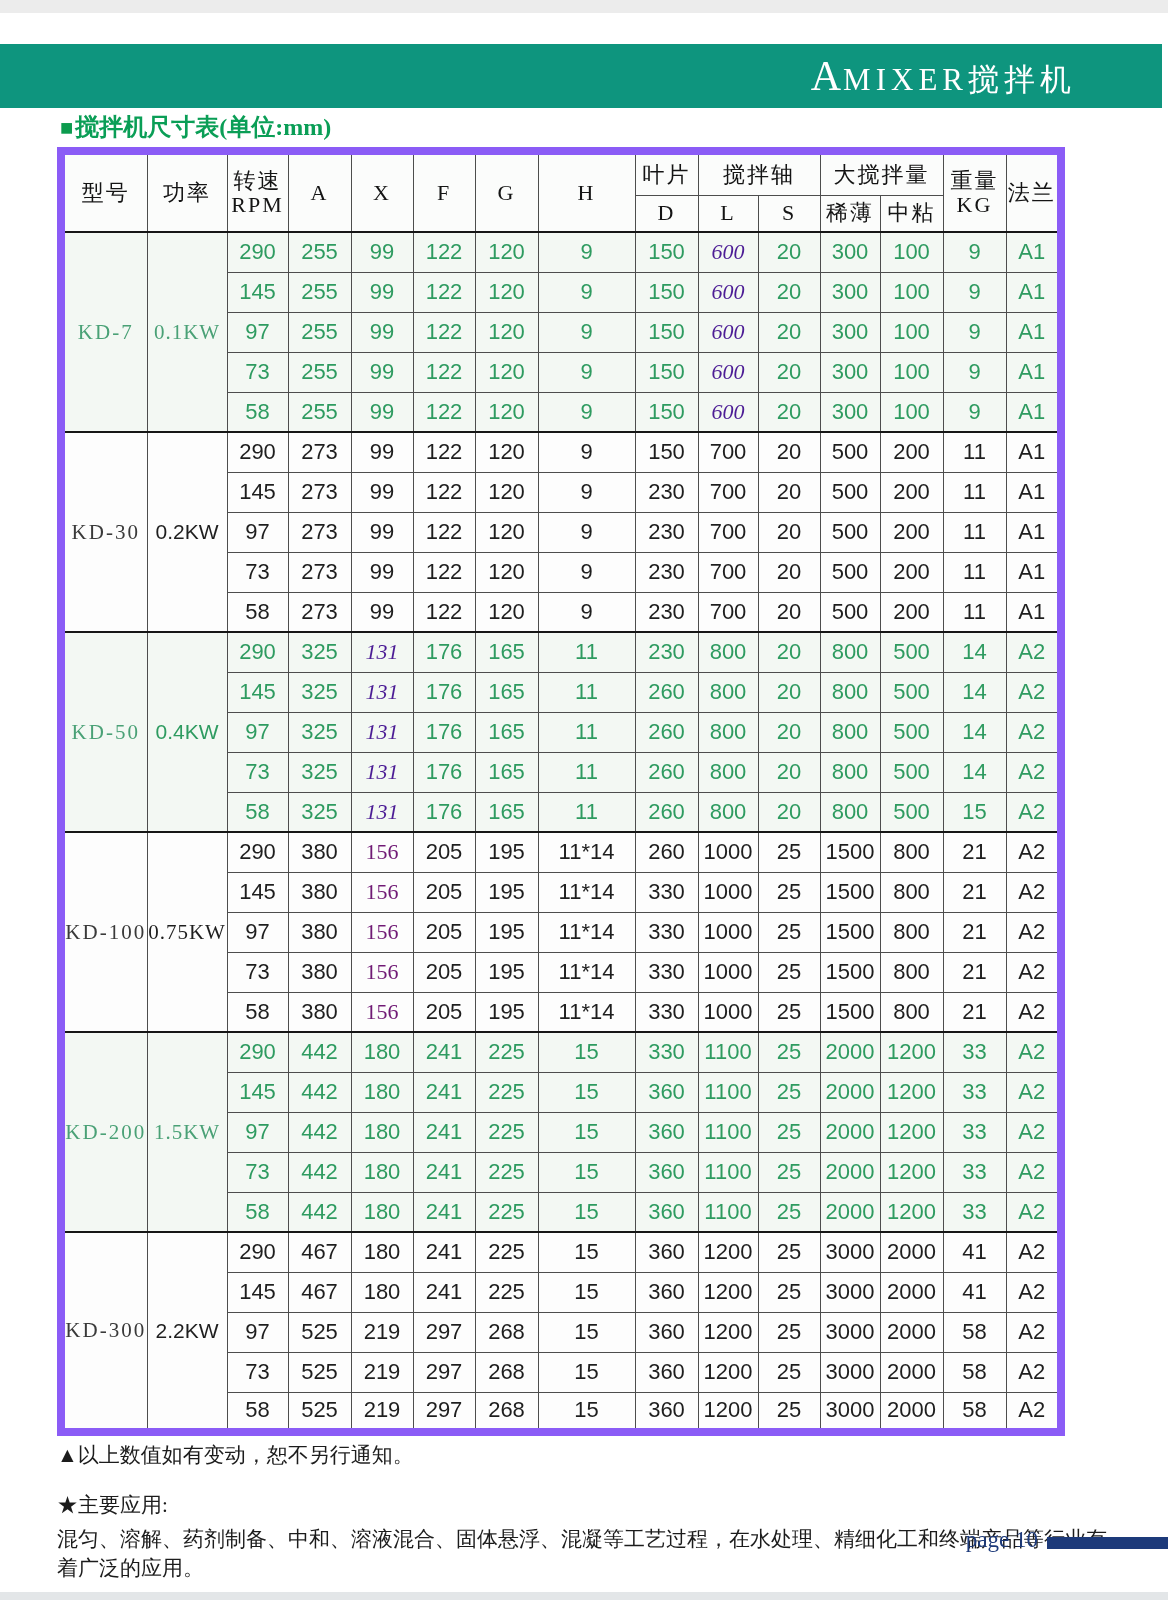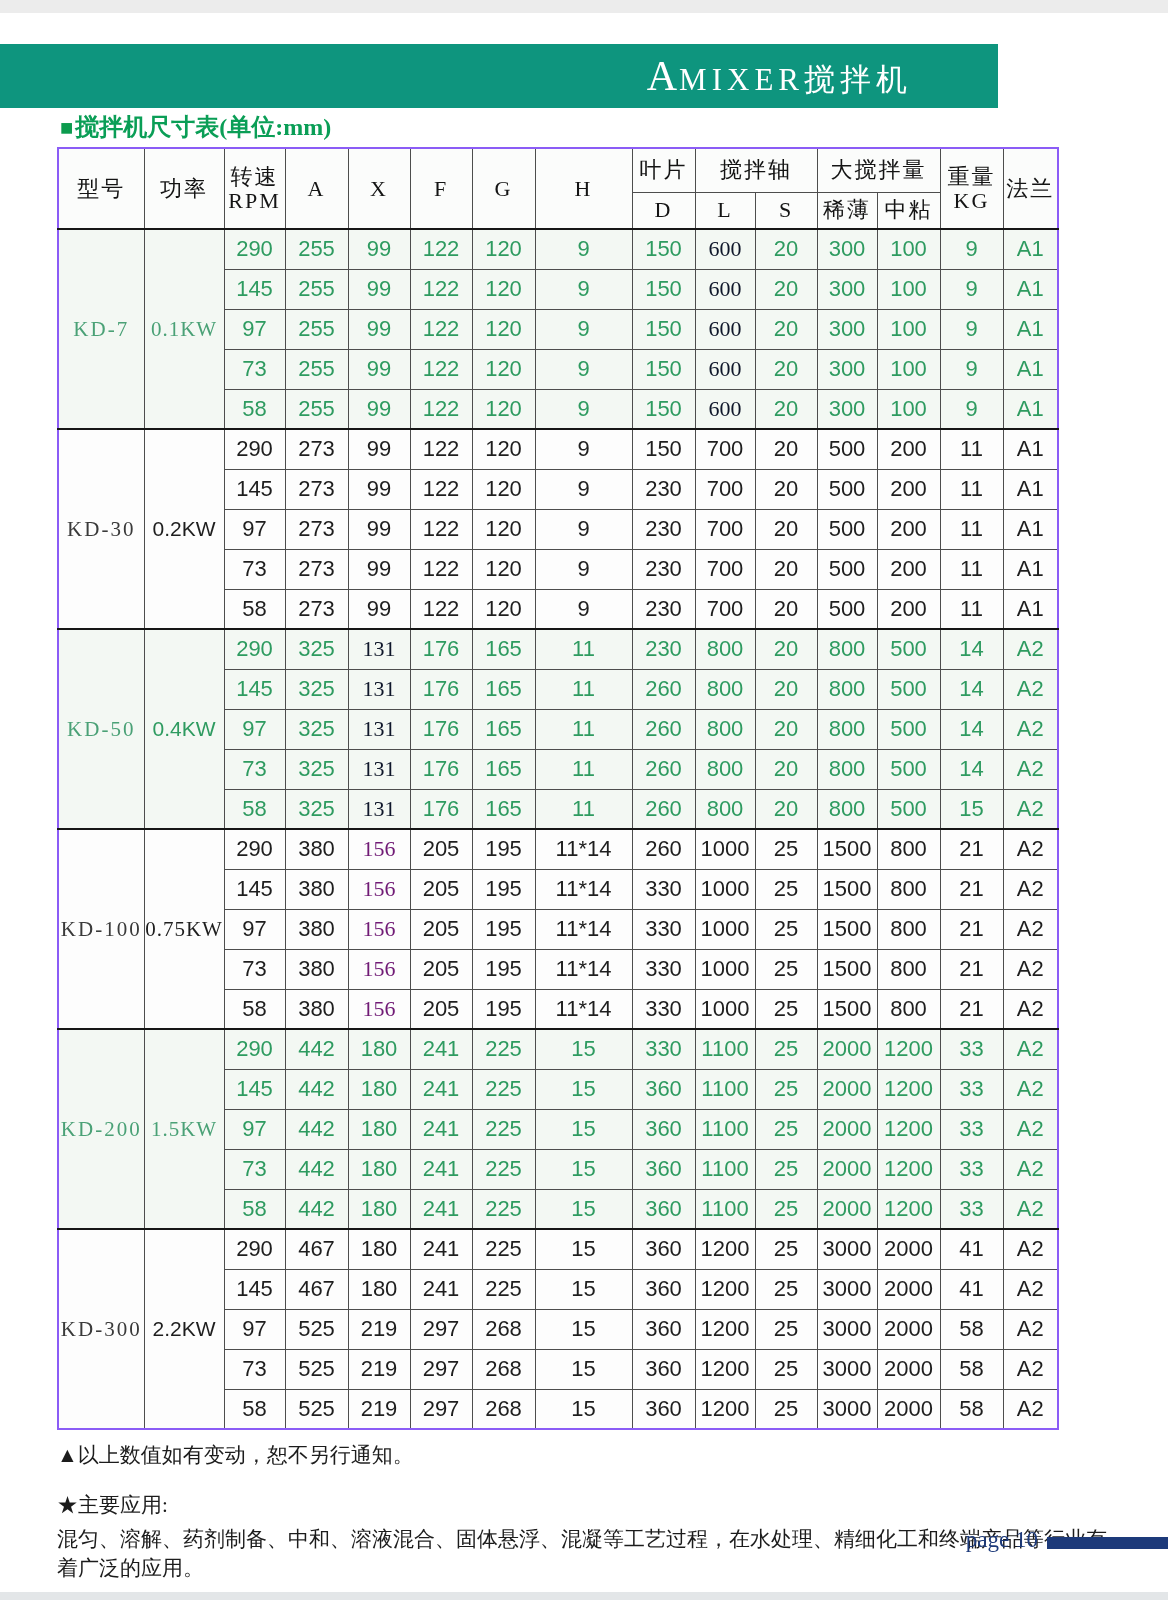--- a/index.html
+++ b/index.html
@@ -14,21 +14,21 @@
   .top-strip {
     position:absolute; top:0; left:0; right:0; height:13px;
     background:#ececec;
   }
   .bottom-strip {
     position:absolute; bottom:0; left:0; right:0; height:8px;
     background:#e3e6e8;
   }
   
   .brand-band {
-    position:absolute; top:44px; left:0; width:998px; height:64px;
+    position:absolute; top:44px; left:0; width:1162px; height:64px;
     background:#0e957e;
     color:#ffffff;
     text-align:right;
     padding-right:86px;
     font-family:"Liberation Serif", serif;
     line-height:64px;
     white-space:nowrap;
   }
   .brand-a { font-size:42px; letter-spacing:2px; }
   .brand-rest { font-size:31px; letter-spacing:5px; }
@@ -50,21 +50,21 @@
     border-collapse:collapse;
     table-layout:fixed;
     font-size:22px;
     text-align:center;
   }
   table.spec th, table.spec td {
     border:1px solid #4d4d4d;
     padding:0;
     overflow:hidden;
   }
-  table.spec { border:2px solid #8b5cf6; }
+  table.spec { border:8px solid #8b5cf6; }
   thead th {
     font-weight:normal;
     color:#141414;
     font-family:"Liberation Serif", serif;
     background:#fbfcfb;
     font-size:22px;
     letter-spacing:2px;
   }
   thead tr.h1 th { height:44px; }
   thead tr.h2 th { height:37px; }
@@ -79,21 +79,21 @@
   td.power-cell { font-size:21px; }
   td.power-cell.serif { font-family:"Liberation Serif", serif; letter-spacing:1px;margin-top:35px; }
   tr.green td { color:#2e9b60; background:#f3f8f3; }
   tr.black td { color:#1e1e1e; background:#fdfdfd; }
   tr.green td.model-cell, tr.green td.power-cell.serif { color:#4aa176; }
   tr.black td.model-cell { color:#3a3a3a; }
   td.serif-val {
     font-family:"Liberation Serif", serif;
     font-weight:normal;
   }
-  tr.green td.serif-val { color:#0f172a; }
+  tr.green td.serif-val { color:#4c1d95;font-style:italic; }
   tr.black td.serif-val { color:#701a75; }
 
   
   .notes {
     position:absolute; left:57px; top:1440px; width:1058px;
     font-family:"Liberation Serif", serif;
     color:#1c1c1c;
     font-size:21px;
   }
   .notes .note-line { line-height:30px; white-space:nowrap; }

